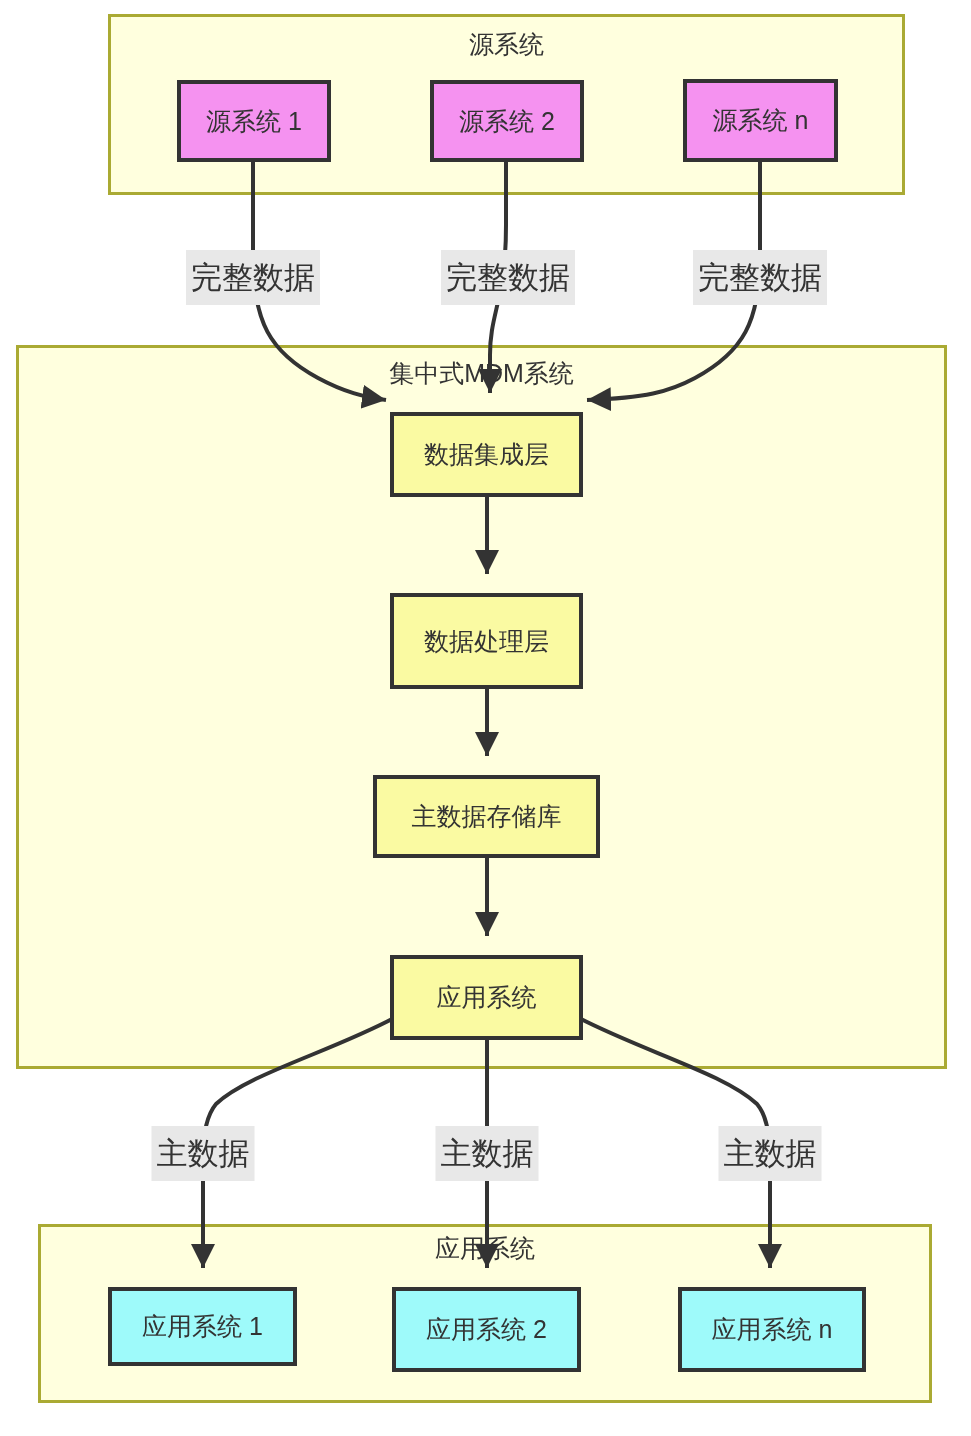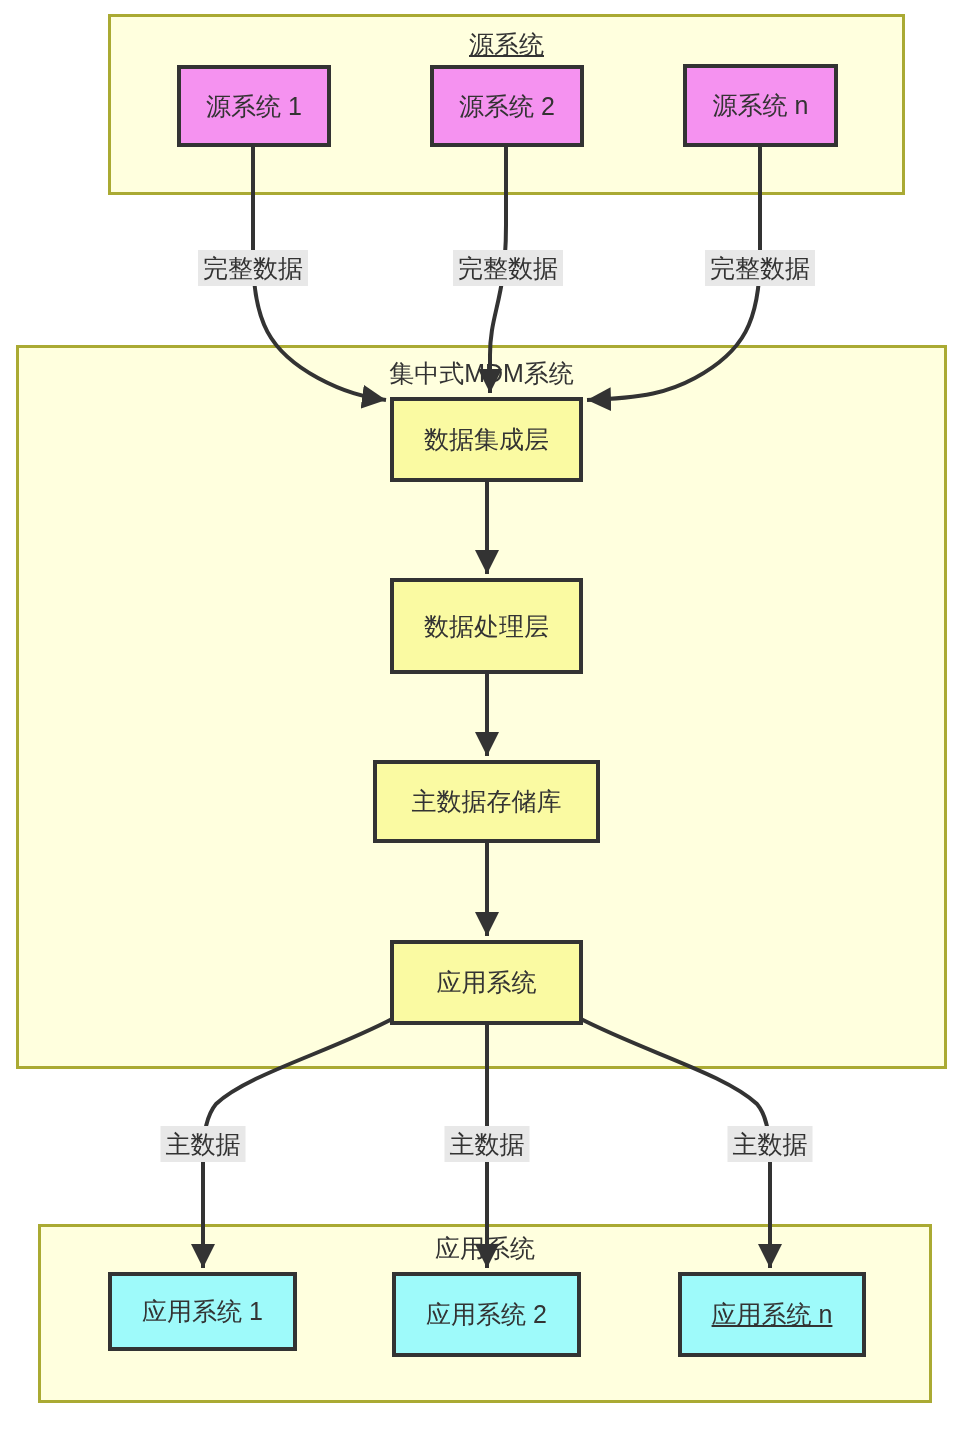--- a/index.html
+++ b/index.html
@@ -28,21 +28,21 @@
     left: 0;
     width: 100%;
     text-align: center;
     font-size: 25px;
     color: var(--textColor, #333333);
     z-index: 0;
   }
   .cluster-source { left: 108px; top: 14px;   width: 797px; height: 181px; }
   .cluster-mdm    { left: 16px;  top: 345px;  width: 931px; height: 724px; }
   .cluster-app    { left: 38px;  top: 1224px; width: 894px; height: 179px; }
-  .cluster-source .cluster-title { top: 11px; text-decoration: underline; }
+  .cluster-source .cluster-title { top: 11px; }
   .cluster-mdm    .cluster-title { top: 9px; }
   .cluster-app    .cluster-title { top: 5px; }
 
   
   svg.edges {
     position: absolute;
     left: 0; top: 0;
     width: 971px; height: 1436px;
     z-index: 1;
     pointer-events: none;
@@ -59,45 +59,46 @@
     position: absolute;
     box-sizing: border-box;
     border: 4px solid var(--nodeStroke, #333333);
     display: flex;
     align-items: center;
     justify-content: center;
     font-size: 25px;
     color: var(--textColor, #333333);
     white-space: nowrap;
     z-index: 2;
+    margin-top: 15px;
   }
   .node-pink   { background: var(--sourceFill, #f592f0); }
   .node-yellow { background: var(--layerFill, #fafaa2); }
   .node-cyan   { background: var(--appFill, #9efafa); }
 
   .n-src1 { left: 177px; top: 65px;   width: 154px; height: 82px; }
   .n-src2 { left: 430px; top: 65px;   width: 154px; height: 82px; }
   .n-srcn { left: 683px; top: 64px;   width: 155px; height: 83px; }
   .n-int  { left: 390px; top: 397px;  width: 193px; height: 85px; text-align: center; }
   .n-proc { left: 390px; top: 578px;  width: 193px; height: 96px; }
   .n-repo { left: 373px; top: 760px;  width: 227px; height: 83px; }
   .n-serv { left: 390px; top: 940px;  width: 193px; height: 85px; }
   .n-app1 { left: 108px; top: 1272px; width: 189px; height: 79px; }
   .n-app2 { left: 392px; top: 1272px; width: 189px; height: 85px; }
-  .n-appn { left: 678px; top: 1272px; width: 188px; height: 85px; text-decoration: underline; }
+  .n-appn { left: 678px; top: 1272px; width: 188px; height: 85px; }
 
   
   .edge-label {
     position: absolute;
     transform: translateX(-50%);
     background: var(--edgeLabelBg, #e8e8e8);
     color: var(--textColor, #333333);
-    font-size: 25px;
+    font-size: 31px;
     line-height: 1.2;
-    padding: 3px 5px;
+    padding: 9px 5px;
     white-space: nowrap;
     z-index: 3;
   }
   .l-cd1 { left: 253px; top: 250px; }
   .l-cd2 { left: 508px; top: 250px; }
   .l-cd3 { left: 760px; top: 250px; }
   .l-md1 { left: 203px; top: 1126px; }
   .l-md2 { left: 487px; top: 1126px; }
   .l-md3 { left: 770px; top: 1126px; }
 </style>

